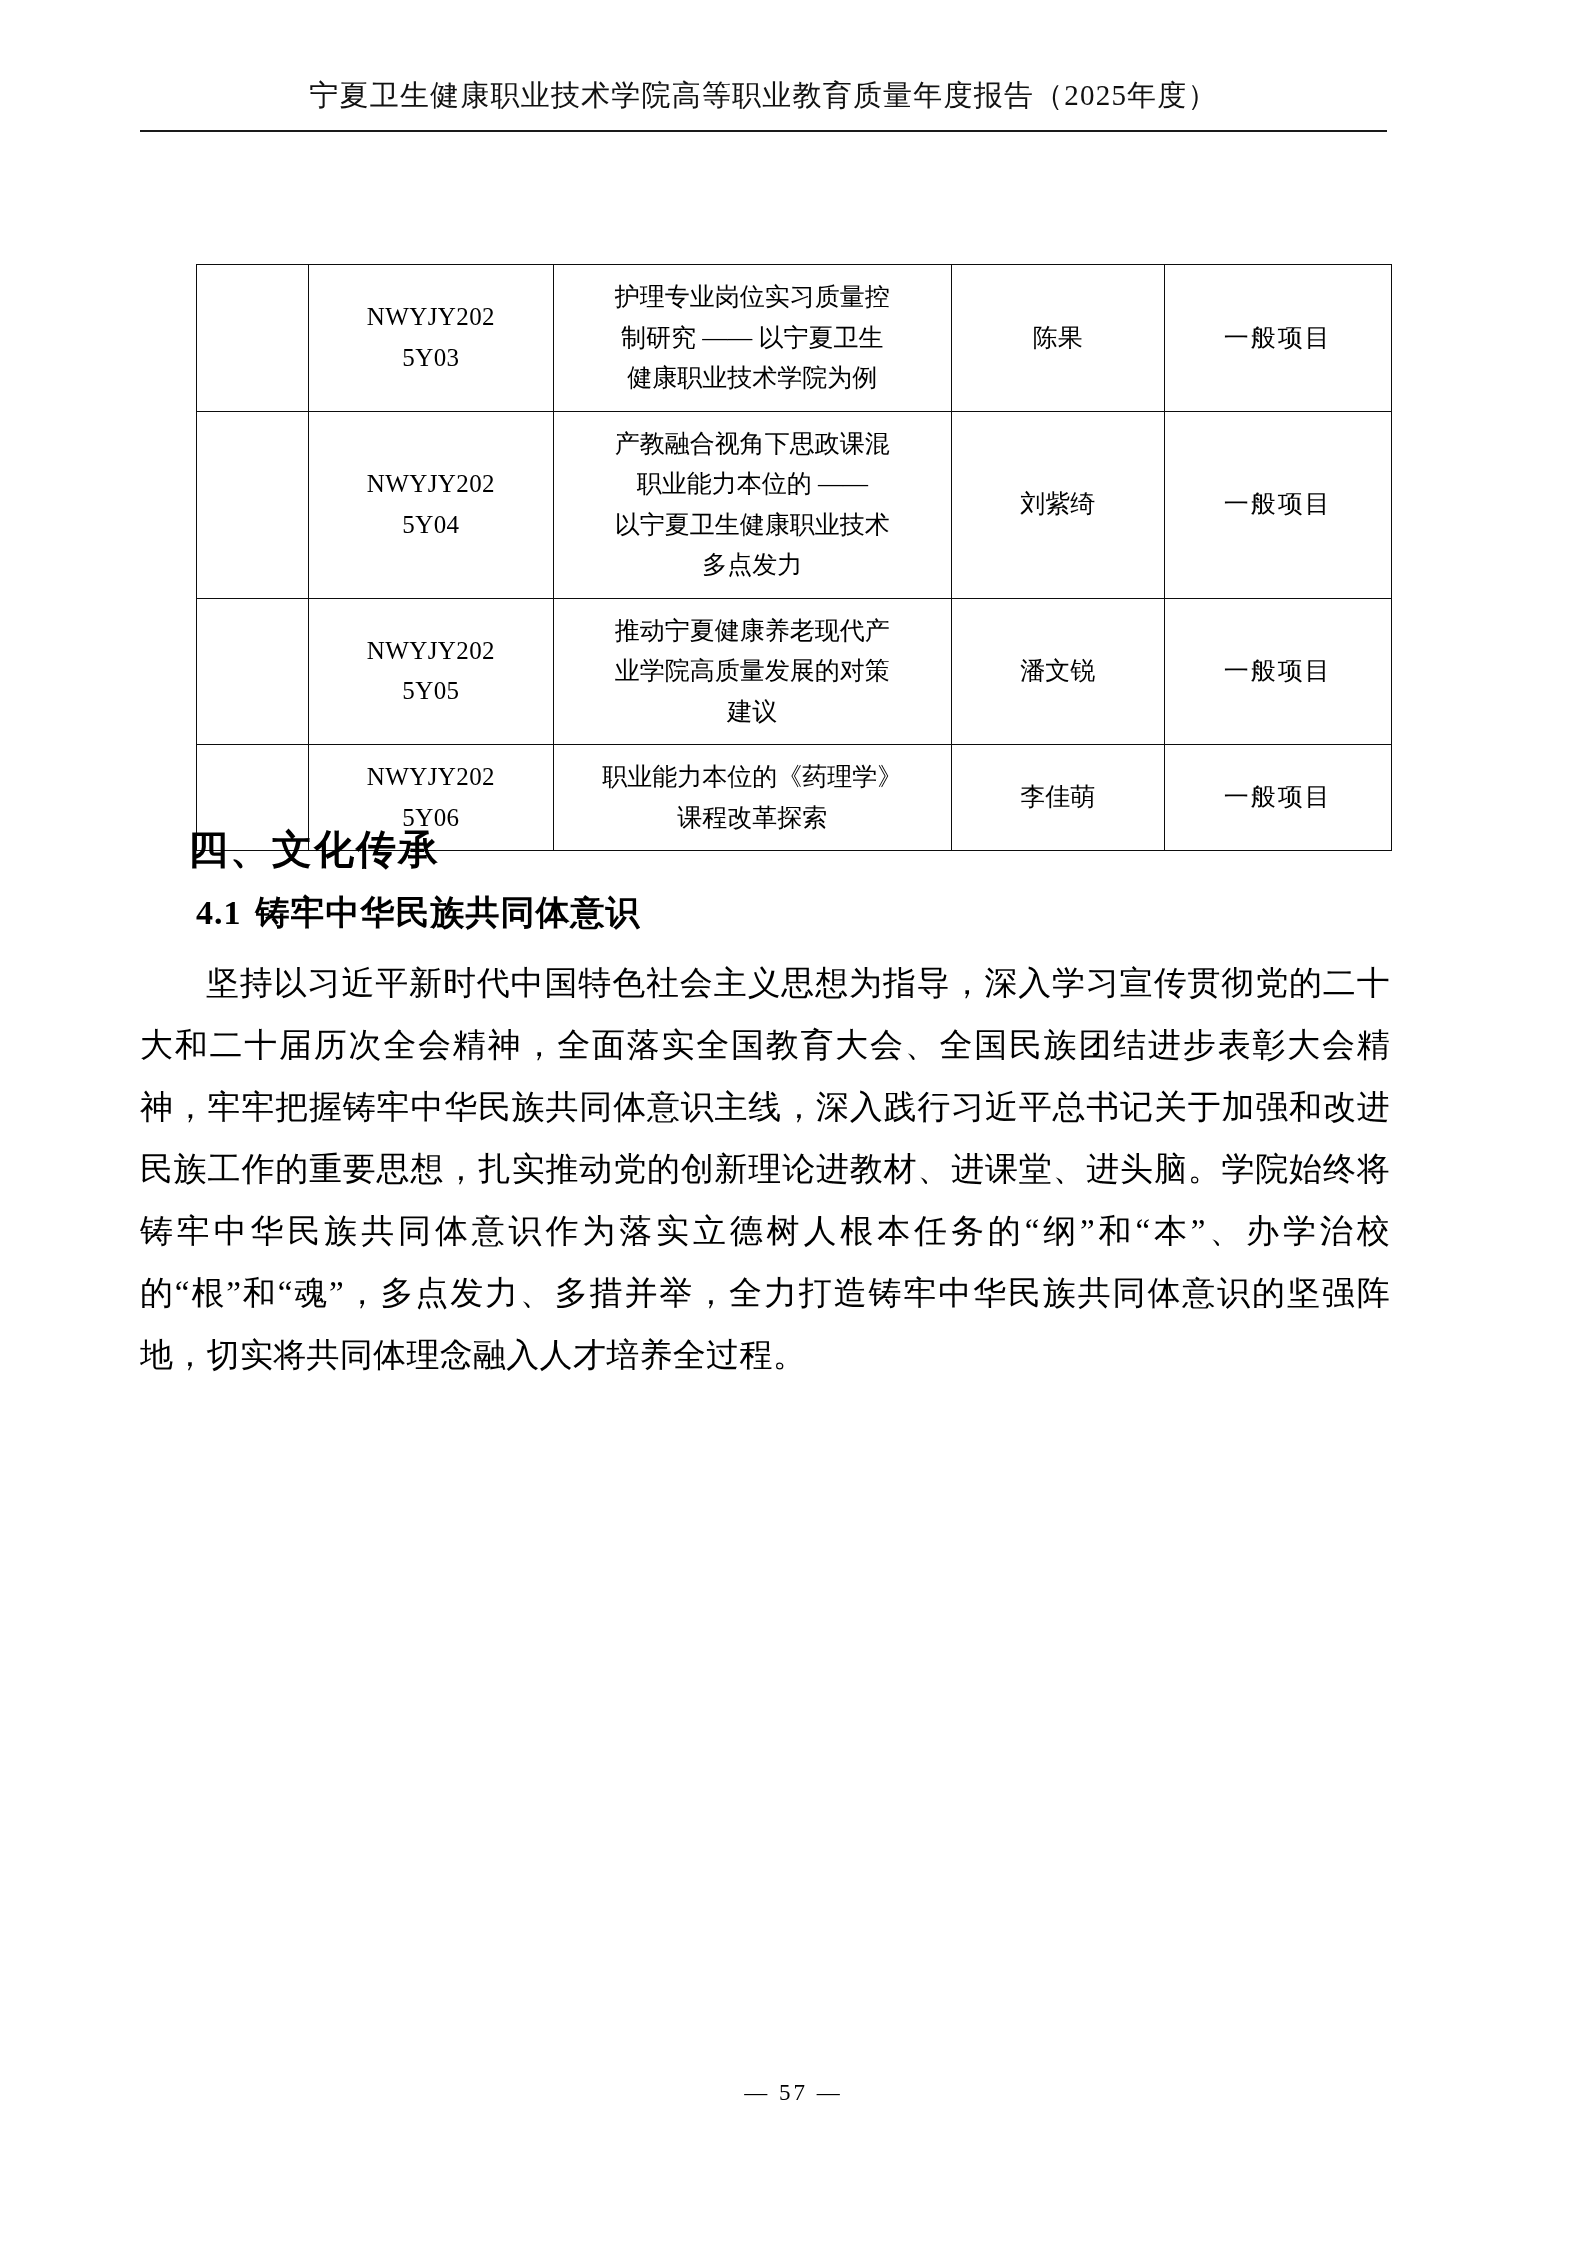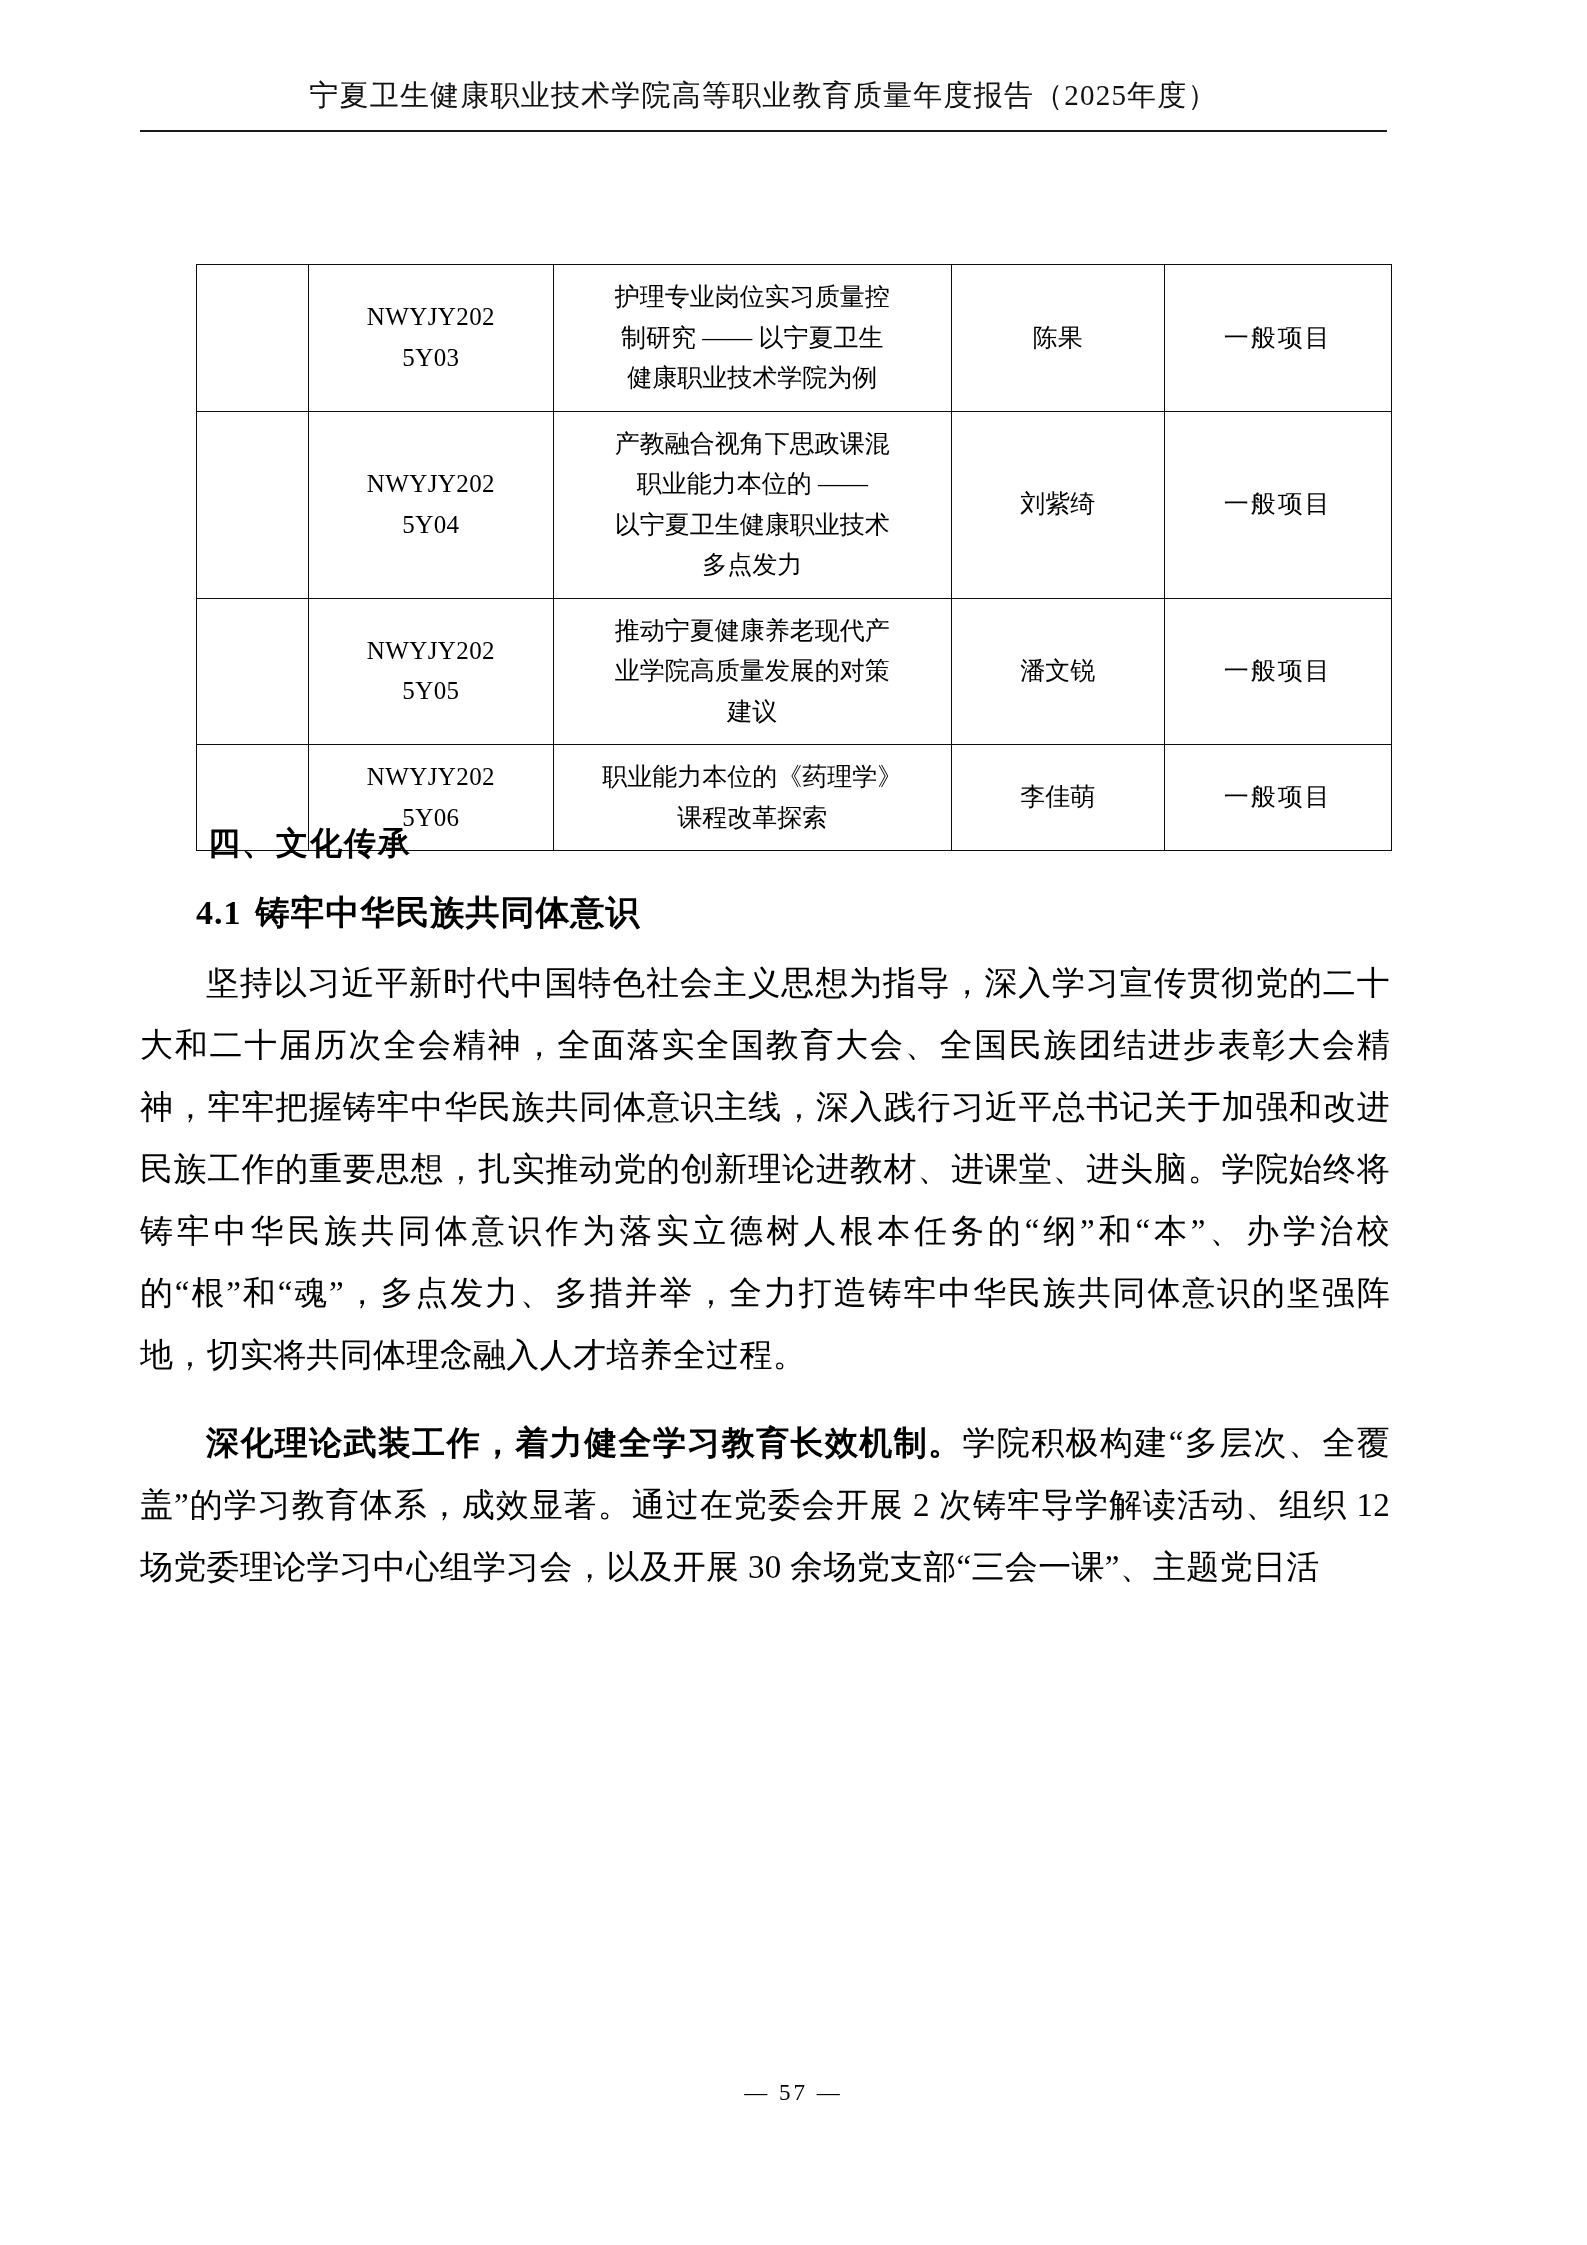--- a/index.html
+++ b/index.html
@@ -69,24 +69,24 @@
   td.col-name  { width: 186px; }
   td.col-type  { width: 200px; letter-spacing: 2px; }
   .cell-lines { display: block; }
   .cell-lines span { display: block; }
   
   tr.r0 td.col-code, tr.r0 td.col-title, tr.r0 td.col-name, tr.r0 td.col-type { border-top: 1.6px solid #0d0d0d; }
 
   
   .h-section {
     position: absolute;
-    left: 208px;
+    left: 188px;
     top: 822px;
     font-family: "DejaVu Sans", "Liberation Sans", sans-serif;
-    font-size: 32px;
+    font-size: 40px;
     font-weight: bold;
     letter-spacing: 2px;
   }
   .h-sub {
     position: absolute;
     left: 196px;
     top: 890px;
     font-size: 34px;
     font-weight: bold;
     letter-spacing: 1px;
@@ -219,18 +219,17 @@
   </div>
 
   <div class="h-section">四、文化传承</div>
 
   <div class="h-sub">
     <span class="num">4.1</span><span>铸牢中华民族共同体意识</span>
   </div>
 
   <div class="body-zone">
     <p class="para">坚持以习近平新时代中国特色社会主义思想为指导，深入学习宣传贯彻党的二十大和二十届历次全会精神，全面落实全国教育大会、全国民族团结进步表彰大会精神，牢牢把握铸牢中华民族共同体意识主线，深入践行习近平总书记关于加强和改进民族工作的重要思想，扎实推动党的创新理论进教材、进课堂、进头脑。学院始终将铸牢中华民族共同体意识作为落实立德树人根本任务的“纲”和“本”、办学治校的“根”和“魂”，多点发力、多措并举，全力打造铸牢中华民族共同体意识的坚强阵地，切实将共同体理念融入人才培养全过程。</p>
-    <p class="para"><span class="lead-bold">深化理论武装工作，着力健全学习教育长效机制。</span><span>学院积极构建“多层次、全覆盖”的学习教育体系，成效显著。通过在党委会开展 2 次铸牢导学解读活动、组织 12 场党委理论学习中心组学习会，以及开展 30 余场党支部“三会一课”、主题党日活</span></p>
   </div>
 
   <div class="footer">— 57 —</div>
 
 </div>
 
 </body></html>

